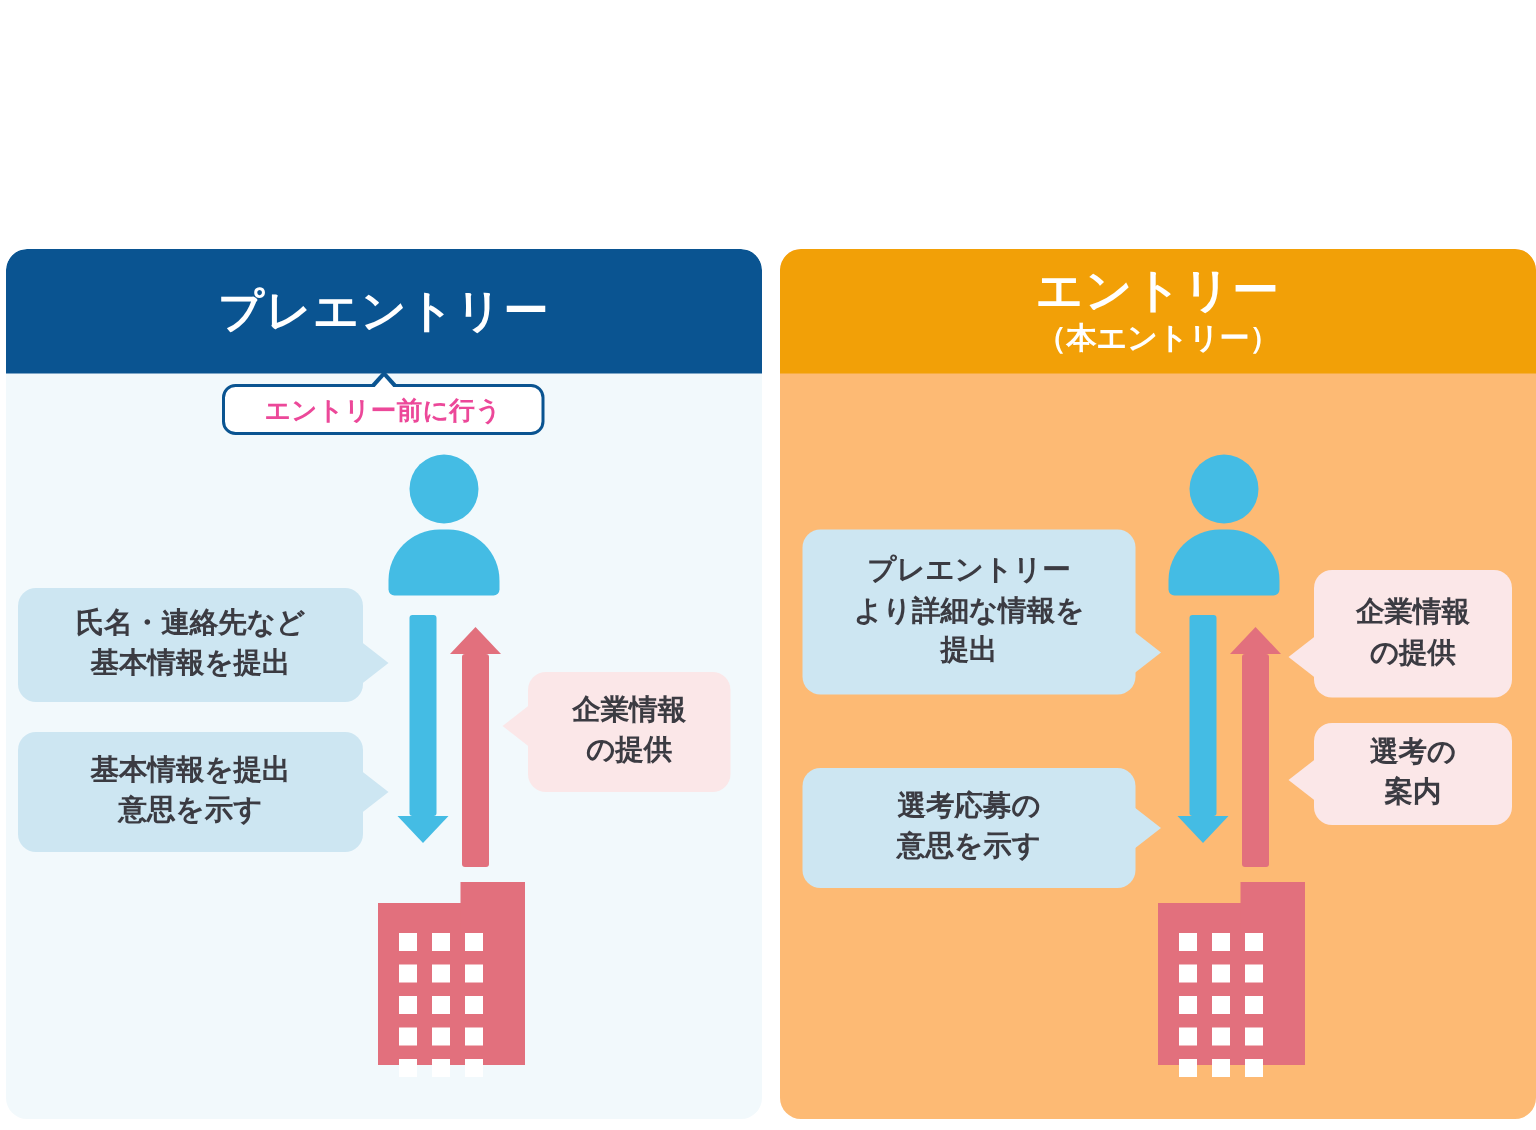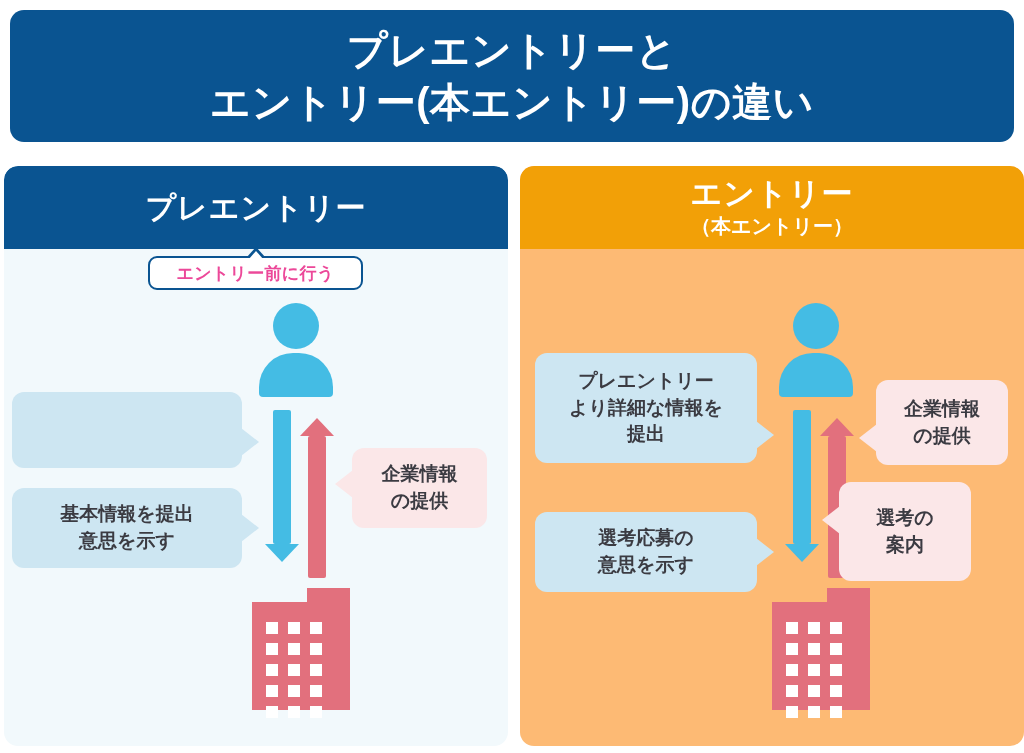--- a/index.html
+++ b/index.html
@@ -286,32 +286,28 @@
   .p-right-arr-down { left: 785px; top: 410px; height: 152px; }
   .p-right-arr-up   { left: 820px; top: 418px; height: 160px; }
   .p-right-building { left: 772px; top: 588px; }
 
   .p-right-b1 { left: 535px; top: 353px; width: 222px; height: 110px; }
   .p-right-b1 .tail-right { top: 68px; }
   .p-right-b2 { left: 535px; top: 512px; width: 222px; height: 80px; }
   .p-right-b2 .tail-right { top: 26px; }
   .p-right-b3 { left: 876px; top: 380px; width: 132px; height: 85px; }
   .p-right-b3 .tail-left { top: 44px; }
-  .p-right-b4 { left: 839px; top: 482px; width: 132px; height: 99px; }
+  .p-right-b4 { left: 876px; top: 482px; width: 132px; height: 68px; }
   .p-right-b4 .tail-left { top: 24px; }
 </style>
 </head>
 <body>
 
 <div id="page">
 
-  <div class="title-banner">
-    <div class="title-text">プレエントリーと
-エントリー(本エントリー)の違い</div>
-  </div>
 
   <div class="panel panel-left">
     <div class="panel-header">
       <div class="ph-main">プレエントリー</div>
     </div>
   </div>
 
   <div class="callout">
     <span class="callout-tail"></span>
     <span class="callout-tail-inner"></span>
@@ -349,20 +345,22 @@
         <i></i>
         <i></i>
         <i></i>
         <i></i>
         <i></i>
     </span>
   </div>
 
   <div class="bubble bubble-blue p-left-b1">
     <span class="tail-right"></span>
+    <span class="bubble-text">氏名・連絡先など
+基本情報を提出</span>
   </div>
   <div class="bubble bubble-blue p-left-b2">
     <span class="tail-right"></span>
     <span class="bubble-text">基本情報を提出
 意思を示す</span>
   </div>
   <div class="bubble bubble-pink p-left-b3">
     <span class="tail-left"></span>
     <span class="bubble-text">企業情報
 の提供</span>

